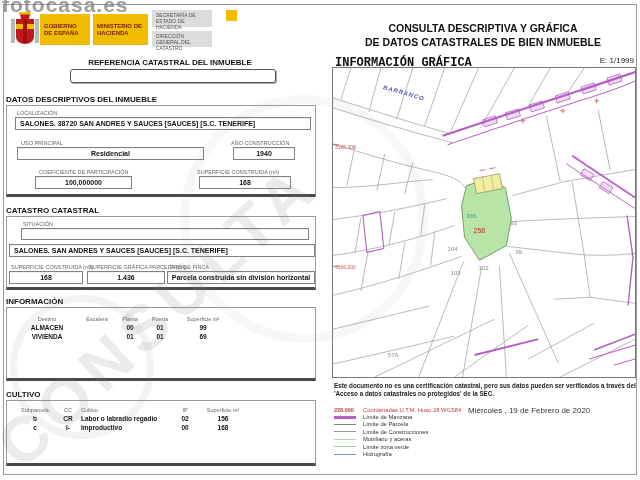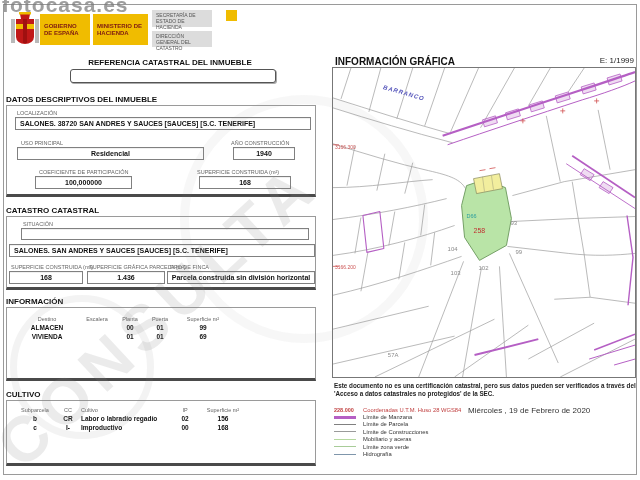--- a/index.html
+++ b/index.html
@@ -38,21 +38,21 @@
   .ref-head{left:40px;top:58px;width:260px;text-align:center;font-weight:bold;font-size:8px;}
   .ref-box{left:70px;top:69px;width:204px;height:12px;border:1px solid #555;border-radius:3px;box-shadow:1px 1px 0 #aaa;background:#fff;}
 
   
   .tbl{display:grid;row-gap:2px;font-size:6.5px;}
   .tbl .th{font-size:5.5px;font-weight:normal;color:#666;text-align:center;}
   .tbl .td{font-weight:bold;text-align:center;color:#111;}
   .tbl .left{text-align:left;}
 
   
-  .map-head{left:335px;top:56px;font-weight:bold;font-size:10px;}
+  .map-head{left:335px;top:56px;font-weight:bold;font-size:12px;font-family:Liberation Mono, monospace;}
   .map-scale{left:536px;top:56px;width:98px;text-align:right;font-size:8px;color:#222;}
   .map-box{left:332px;top:67px;width:304px;height:311px;border:1px solid #777;box-sizing:border-box;background:#fff;}
   .plines path{stroke:#9b9b9b;stroke-width:.7;fill:none;stroke-linejoin:round;}
   .man path{stroke:#b55fc4;fill:none;stroke-linejoin:round;}
   .man .bld{fill:rgba(181,95,196,.22);stroke-width:.8;}
   .redmark path{stroke:#d05050;stroke-width:.8;fill:none;}
   .t-barranco{font-size:6px;font-style:italic;font-weight:bold;fill:#5555bb;letter-spacing:1px;}
   .t-coord{font-size:5px;fill:#cc5555;}
   .t-sel{font-size:7px;fill:#c03030;}
   .t-bld{font-size:5.5px;fill:#2a9d9d;}
@@ -93,20 +93,22 @@
   <span>GOBIERNO DE ESPAÑA</span>
 </div>
 <div class="abs ybox" style="left:93px;top:14px;width:55px;height:31px;">
   <span>MINISTERIO DE HACIENDA</span>
 </div>
 <div class="abs gbox" style="left:152px;top:10px;width:60px;height:17px;">SECRETARÍA DE ESTADO DE HACIENDA</div>
 <div class="abs gbox" style="left:152px;top:31px;width:60px;height:16px;">DIRECCIÓN GENERAL DEL CATASTRO</div>
 <div class="abs ysq"></div>
 
 <div class="abs doc-title">
+  <div>CONSULTA DESCRIPTIVA Y GRÁFICA</div>
+  <div>DE DATOS CATASTRALES DE BIEN INMUEBLE</div>
 </div>
 
 <div class="abs ref-head">REFERENCIA CATASTRAL DEL INMUEBLE</div>
 <div class="abs ref-box"></div>
 
 <div class="abs sec-head" style="left:6px;top:95px;">DATOS DESCRIPTIVOS DEL INMUEBLE</div>
 <div class="abs sec-box" style="left:6px;top:105px;width:310px;height:92px;">
   <div class="abs lbl" style="left:10px;top:4px;">LOCALIZACIÓN</div>
   <div class="abs vbox left" style="left:8px;top:11px;width:290px;">SALONES. 38720 SAN ANDRES Y SAUCES [SAUCES] [S.C. TENERIFE]</div>
   <div class="abs lbl" style="left:14px;top:34px;">USO PRINCIPAL</div>

